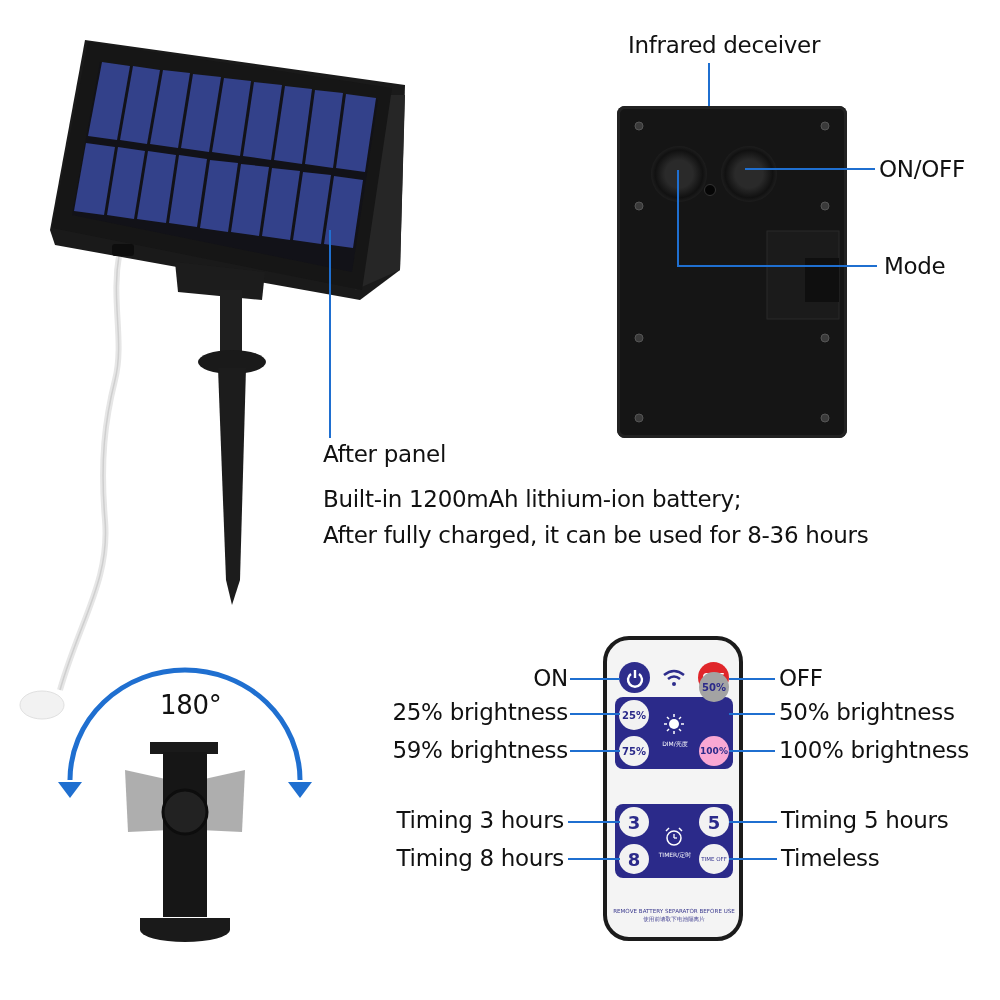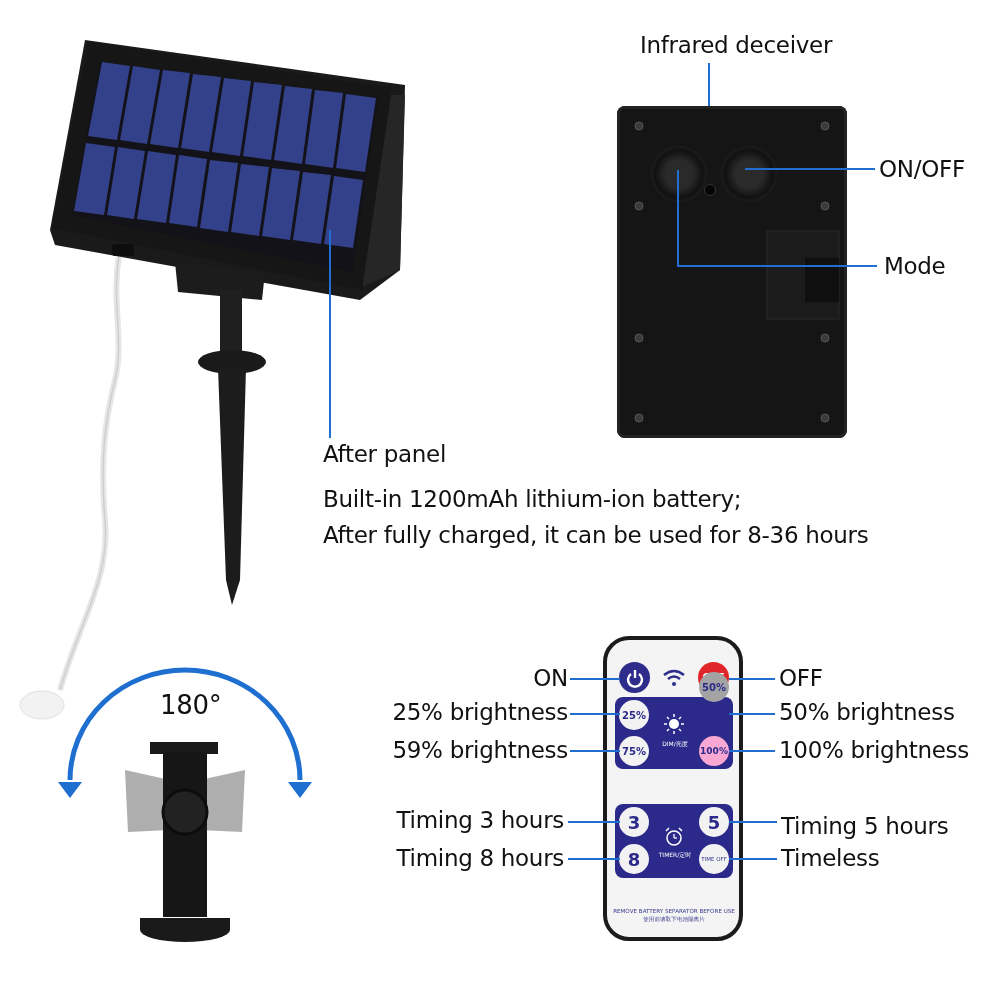--- a/index.html
+++ b/index.html
@@ -63,21 +63,21 @@
     <polygon points="218,368 246,368 240,580 232,605 226,580" fill="#1c1c1c"></polygon>
   </svg>
 
   <div class="line" style="left:329px;top:230px;width:2px;height:208px;"></div>
   <div class="lbl" style="left:323px;top:443px;">After panel</div>
   <div class="lbl" style="left:323px;top:488px;">Built-in 1200mAh lithium-ion battery;</div>
   <div class="lbl" style="left:323px;top:524px;">After fully charged, it can be used for 8-36 hours</div>
 </div>
 
 <div>
-  <div class="lbl" style="left:628px;top:34px;margin-left:12px;">Infrared deceiver</div>
+  <div class="lbl" style="left:628px;top:34px;">Infrared deceiver</div>
   <div class="line" style="left:708px;top:63px;width:2px;height:122px;"></div>
 
   <div class="abs" style="left:617px;top:106px;width:230px;height:332px;background:#151515;border-radius:8px;box-shadow:inset 0 0 0 3px #222;">
     <svg width="230" height="332" style="left:0;top:0;">
       <g fill="#3a3a3a" stroke="#555" stroke-width="1">
         <circle cx="22" cy="20" r="4"></circle>
           <circle cx="208" cy="20" r="4"></circle>
         <circle cx="22" cy="100" r="4"></circle>
           <circle cx="208" cy="100" r="4"></circle>
         <circle cx="22" cy="232" r="4"></circle>
@@ -190,17 +190,17 @@
   <div class="line" style="left:729px;top:678px;width:46px;height:2px;"></div>
   <div class="lbl" style="left:779px;top:667px;">OFF</div>
 
   <div class="line" style="left:729px;top:713px;width:46px;height:2px;"></div>
   <div class="lbl" style="left:779px;top:701px;">50% brightness</div>
 
   <div class="line" style="left:729px;top:750px;width:46px;height:2px;"></div>
   <div class="lbl" style="left:779px;top:739px;">100% brightness</div>
 
   <div class="line" style="left:729px;top:821px;width:48px;height:2px;"></div>
-  <div class="lbl" style="left:781px;top:809px;margin-top:6px;">Timing 5 hours</div>
+  <div class="lbl" style="left:781px;top:809px;">Timing 5 hours</div>
 
   <div class="line" style="left:729px;top:858px;width:48px;height:2px;"></div>
   <div class="lbl" style="left:781px;top:847px;">Timeless</div>
 </div>
 
 </body></html>

